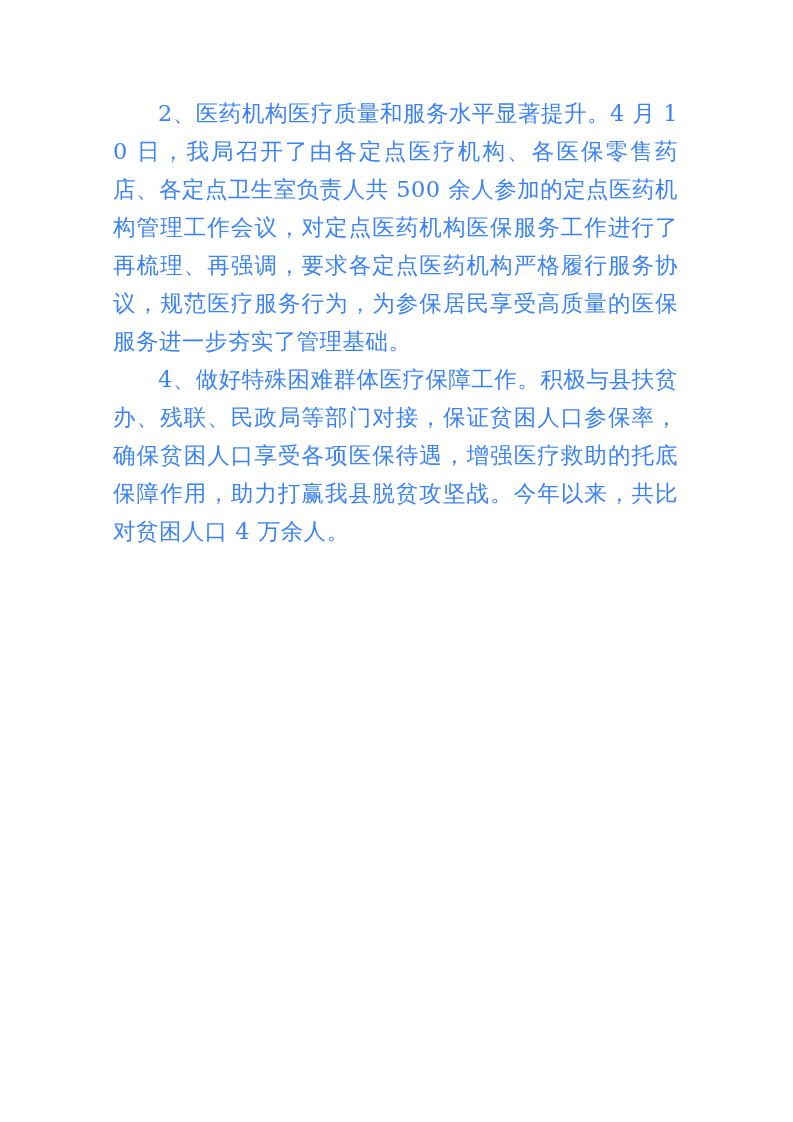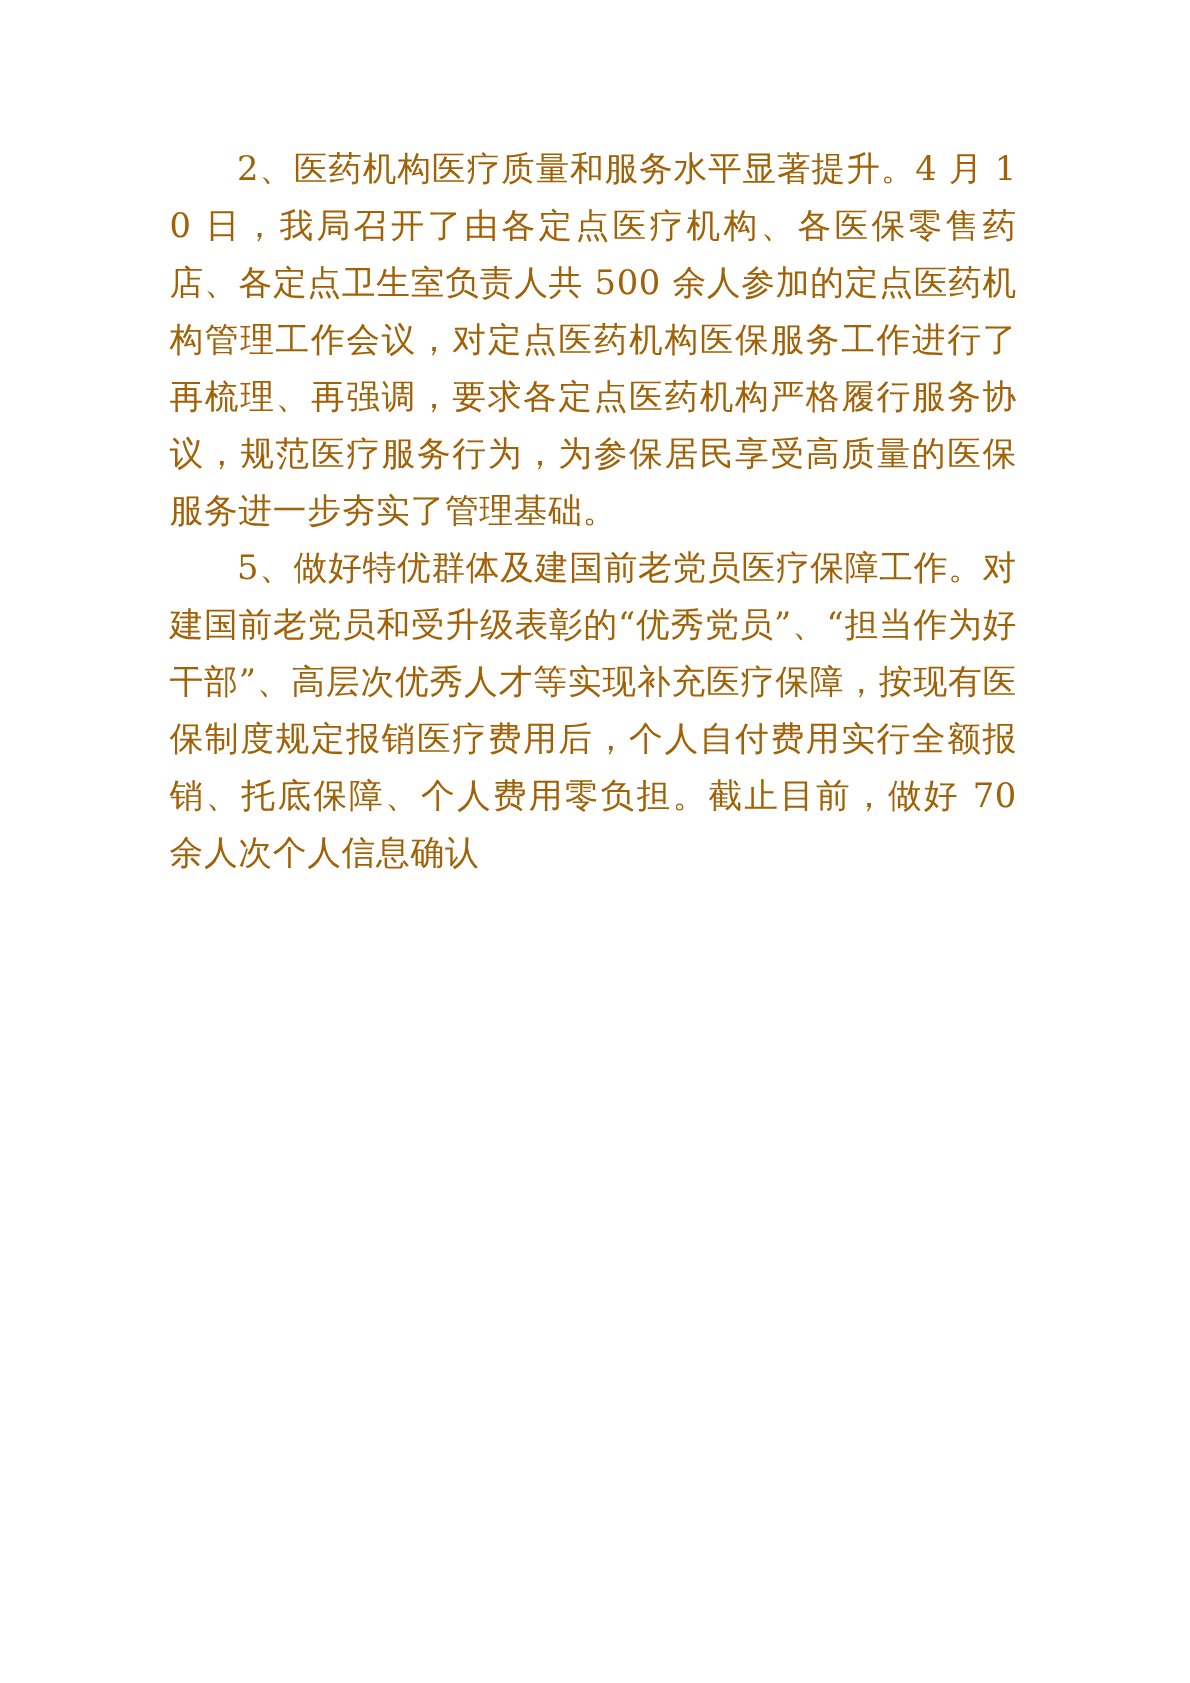--- a/index.html
+++ b/index.html
@@ -23,33 +23,33 @@
     left: 113px;
     top: 94px;
     width: 565px;
   }
   .para {
     margin: 0 0 0 0;
     padding: 0;
     text-indent: 2em;
     font-size: 22.5px;
     line-height: 38px;
-    color: #a16207;
+    color: #3b82f6;
     text-align: justify;
     text-justify: inter-character;
     letter-spacing: 0.02em;
     font-family: "DejaVu Serif", "Liberation Serif", serif;
     word-break: break-all;
     -webkit-font-smoothing: antialiased;
   }
   .para + .para {
     margin-top: 0;
   }
 </style>
 </head>
 <body>
 
 <div class="page">
   <div class="doc-body">
     <p class="para">2、医药机构医疗质量和服务水平显著提升。4 月 10 日，我局召开了由各定点医疗机构、各医保零售药店、各定点卫生室负责人共 500 余人参加的定点医药机构管理工作会议，对定点医药机构医保服务工作进行了再梳理、再强调，要求各定点医药机构严格履行服务协议，规范医疗服务行为，为参保居民享受高质量的医保服务进一步夯实了管理基础。</p>
-    <p class="para">5、做好特优群体及建国前老党员医疗保障工作。对建国前老党员和受升级表彰的“优秀党员”、“担当作为好干部”、高层次优秀人才等实现补充医疗保障，按现有医保制度规定报销医疗费用后，个人自付费用实行全额报销、托底保障、个人费用零负担。截止目前，做好 70 余人次个人信息确认</p>
+    <p class="para">4、做好特殊困难群体医疗保障工作。积极与县扶贫办、残联、民政局等部门对接，保证贫困人口参保率，确保贫困人口享受各项医保待遇，增强医疗救助的托底保障作用，助力打赢我县脱贫攻坚战。今年以来，共比对贫困人口 4 万余人。</p>
   </div>
 </div>
 
 </body></html>

